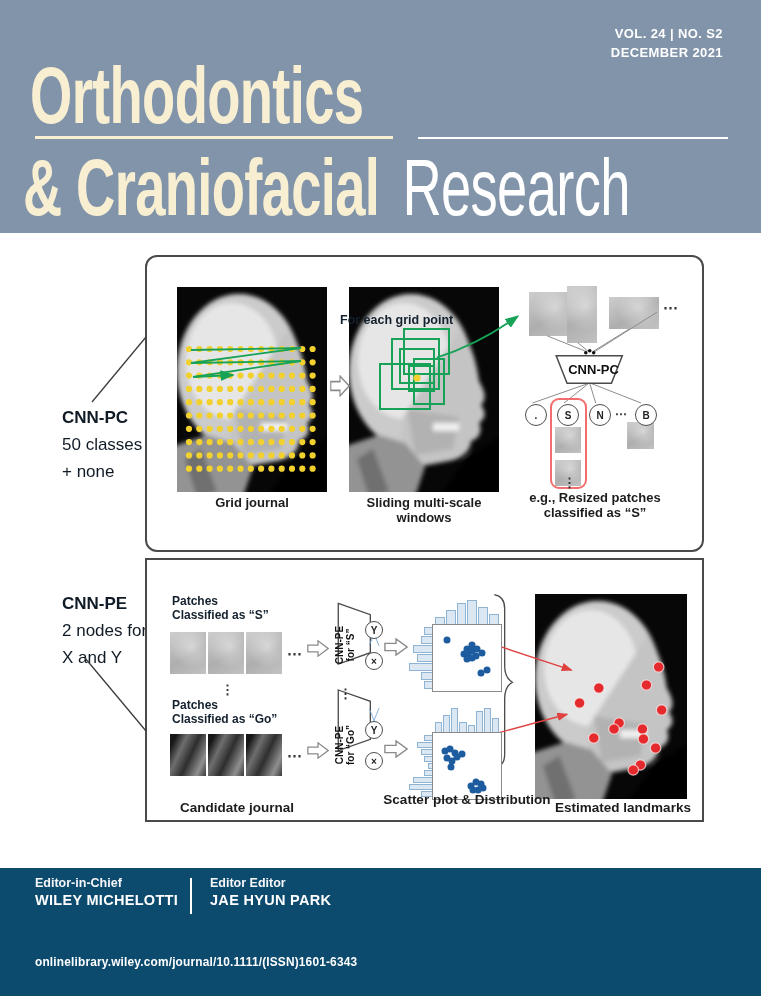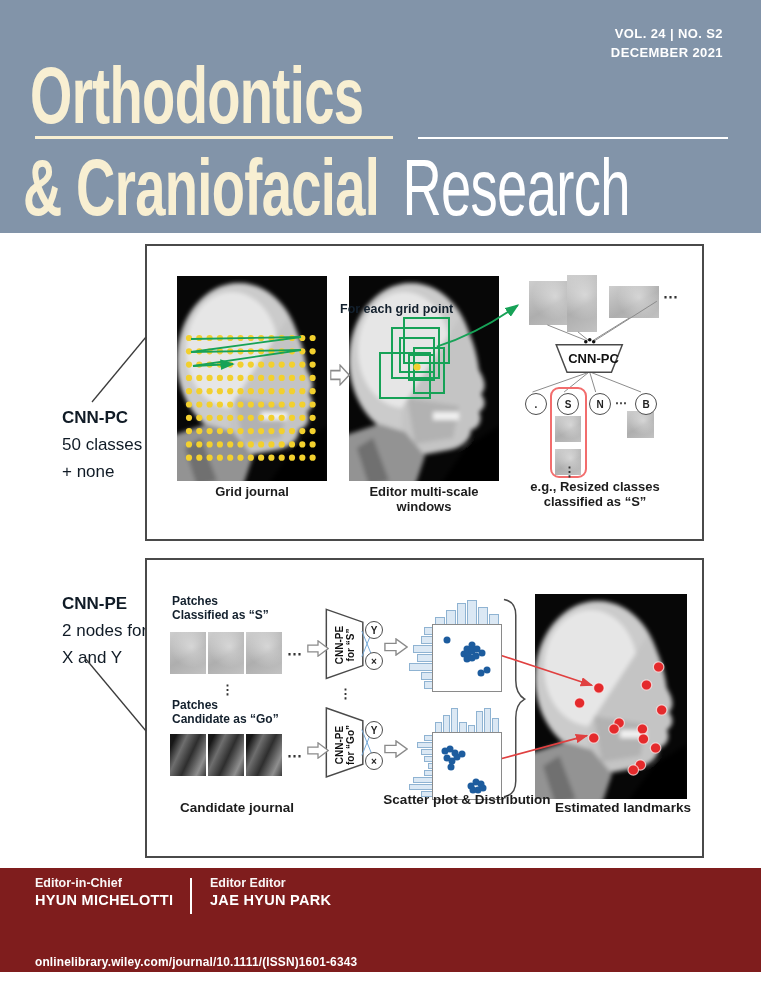--- a/index.html
+++ b/index.html
@@ -14,22 +14,22 @@
   .t1 { top:50px; left:30px; font-size:80px; font-weight:bold; color:#f8efd2; letter-spacing:-1px; }
   .t2 { top:142px; left:23px; font-size:80px; letter-spacing:-1px; }
   .t2 .bold { font-weight:bold; color:#f8efd2; }
   .t2 .light { font-weight:normal; color:#ffffff; margin-left:34px; }
   .rule { position:absolute; }
   .rule-cream { top:136px; left:35px; width:358px; height:3px; background:#f8efd2; }
   .rule-white { top:137px; left:418px; width:310px; height:2px; background:#ffffff; }
 
   
   .panel { position:absolute; left:145px; width:559px; background:#fff; border:2px solid #4a4a4a; }
-  .panel1 { top:244px; height:297px; }
-  .panel2 { top:558px; height:300px; }
+  .panel1 { top:255px; height:297px;border-radius:12px; }
+  .panel2 { top:558px; height:264px; }
   .side-label { position:absolute; left:62px; color:#101b26; font-size:17px; line-height:27px; }
   .side-label .b { font-weight:bold; }
   #side1 { top:404px; } #side2 { top:590px; }
   .connectors { position:absolute; top:0; left:0; width:761px; height:1000px; pointer-events:none; z-index:1; }
 
   .skull { position:absolute; z-index:1; }
   .overlay { position:absolute; inset:0; width:100%; height:100%; pointer-events:none; z-index:2; }
   .cap { position:absolute; z-index:3; font-size:13px; font-weight:bold; color:#1c1c1c; text-align:center; }
   .annot { position:absolute; z-index:3; font-size:12.5px; font-weight:bold; color:#13202d; }
   .patch { position:absolute; z-index:2;
@@ -52,21 +52,21 @@
 
   .hist-top { position:absolute; z-index:2; display:flex; align-items:flex-end; gap:1px; padding:0 3px; }
   .hist-left { position:absolute; z-index:2; display:flex; flex-direction:column; gap:1px; padding:3px 0; }
   .hist-top .hbar { flex:1; background:#dbe8f4; border:1px solid #8fb3d2; border-bottom:none; }
   .hist-left .hbar { flex:1; background:#dbe8f4; border:1px solid #8fb3d2; border-right:none; align-self:flex-end; }
   .scatter { position:absolute; z-index:2; background:#fff; border:1px solid #8a8a8a; }
   .sdot { position:absolute; width:7px; height:7px; border-radius:50%; background:#1d5c9e;
           transform:translate(-50%,-50%); }
 
   
-  .footer { position:absolute; top:868px; left:0; width:761px; height:104px; background:#7f1d1d; color:#fff; }
+  .footer { position:absolute; top:868px; left:0; width:761px; height:128px; background:#0c4a6e; color:#fff; }
   .role { position:absolute; font-size:12.5px; font-weight:bold; opacity:.96; }
   .ename { position:absolute; font-size:14.5px; font-weight:bold; letter-spacing:.3px; }
   .fdivider { position:absolute; left:190px; top:10px; width:2px; height:36px; background:#fff; }
   .jurl { position:absolute; left:35px; top:86px; font-size:13.5px; font-weight:bold;
           transform:scaleX(.88); transform-origin:left; letter-spacing:.2px; }
   .wiley { position:absolute; right:33px; top:74px; font-family:"Liberation Serif", serif;
            font-size:26px; letter-spacing:6px; color:#fff; }
 </style>
 </head>
 <body>
@@ -326,23 +326,23 @@
     <div class="circle-node" style="left:442px;top:147px">N</div>
     <div class="hdots" style="left:468px;top:150px;font-size:12px">⋯</div>
     <div class="circle-node" style="left:488px;top:147px">B</div>
 
     <div class="patch" style="left:408px;top:170px;width:26px;height:26px"></div>
     <div class="patch" style="left:408px;top:203px;width:26px;height:26px"></div>
     <div class="vdots" style="left:416px;top:218px">⋮</div>
     <div class="patch" style="left:480px;top:165px;width:27px;height:27px"></div>
 
     <div class="cap" style="left:30px;top:238px;width:150px">Grid journal</div>
-    <div class="cap" style="left:202px;top:238px;width:150px">Editor multi-scale windows</div>
+    <div class="cap" style="left:202px;top:238px;width:150px">Sliding multi-scale windows</div>
     <div class="cap" style="left:368px;top:233px;width:160px">
-      <div>e.g., Resized classes</div>
+      <div>e.g., Resized patches</div>
       <div>classified as “S”</div>
     </div>
   </section>
 
   <section class="panel panel2">
 
     <div class="annot" style="left:25px;top:34px;font-size:12px">
       <div>Patches</div>
       <div>Classified as “S”</div>
     </div>
@@ -351,21 +351,21 @@
     <div class="patch" style="left:99px;top:72px;width:36px;height:42px"></div>
     <div class="hdots" style="left:140px;top:85px">⋯</div>
     <svg class="barrow" style="left:160px;top:80px" width="22" height="17">
         <use href="#block-arrow" width="22" height="17"></use>
       </svg>
 
     <div class="vdots" style="left:74px;top:122px">⋮</div>
 
     <div class="annot" style="left:25px;top:138px;font-size:12px">
       <div>Patches</div>
-      <div>Candidate as “Go”</div>
+      <div>Classified as “Go”</div>
     </div>
     <div class="patch-dark" style="left:23px;top:174px;width:36px;height:42px"></div>
     <div class="patch-dark" style="left:61px;top:174px;width:36px;height:42px"></div>
     <div class="patch-dark" style="left:99px;top:174px;width:36px;height:42px"></div>
     <div class="hdots" style="left:140px;top:187px">⋯</div>
     <svg class="barrow" style="left:160px;top:182px" width="22" height="17">
         <use href="#block-arrow" width="22" height="17"></use>
       </svg>
 
     <svg class="skull" style="left:388px;top:34px" width="152" height="205" viewBox="0 0 150 205" preserveAspectRatio="none">
@@ -493,20 +493,20 @@
         <div class="sdot" style="background: rgb(29, 92, 158); left: 74%; top: 84%;"></div>
       </div>
 
     <div class="cap" style="left:10px;top:240px;width:160px;font-size:13.5px">Candidate journal</div>
     <div class="cap" style="left:230px;top:232px;width:180px;font-size:13.5px">Scatter plot &amp; Distribution</div>
     <div class="cap" style="left:396px;top:240px;width:160px;font-size:13.5px">Estimated landmarks</div>
   </section>
 
   <footer class="footer">
     <div class="role" style="left:35px;top:8px">Editor-in-Chief</div>
-    <div class="ename" style="left:35px;top:24px">HYUN MICHELOTTI</div>
+    <div class="ename" style="left:35px;top:24px">WILEY MICHELOTTI</div>
     <div class="fdivider"></div>
     <div class="role" style="left:210px;top:8px">Editor Editor</div>
     <div class="ename" style="left:210px;top:24px">JAE HYUN PARK</div>
     <div class="jurl">onlinelibrary.wiley.com/journal/10.1111/(ISSN)1601-6343</div>
   </footer>
 
 </div>
 
 </body></html>

